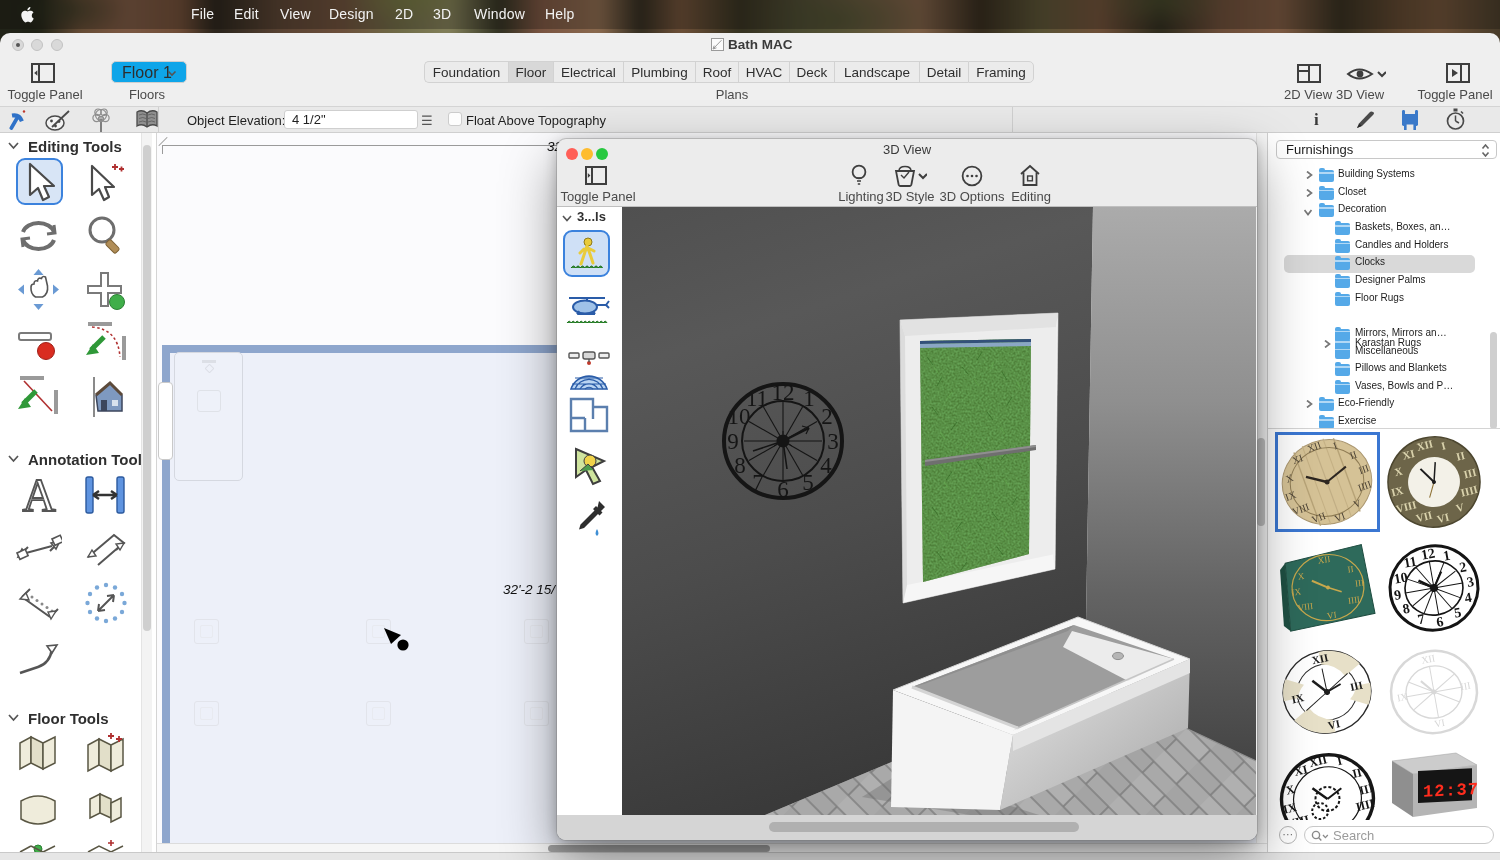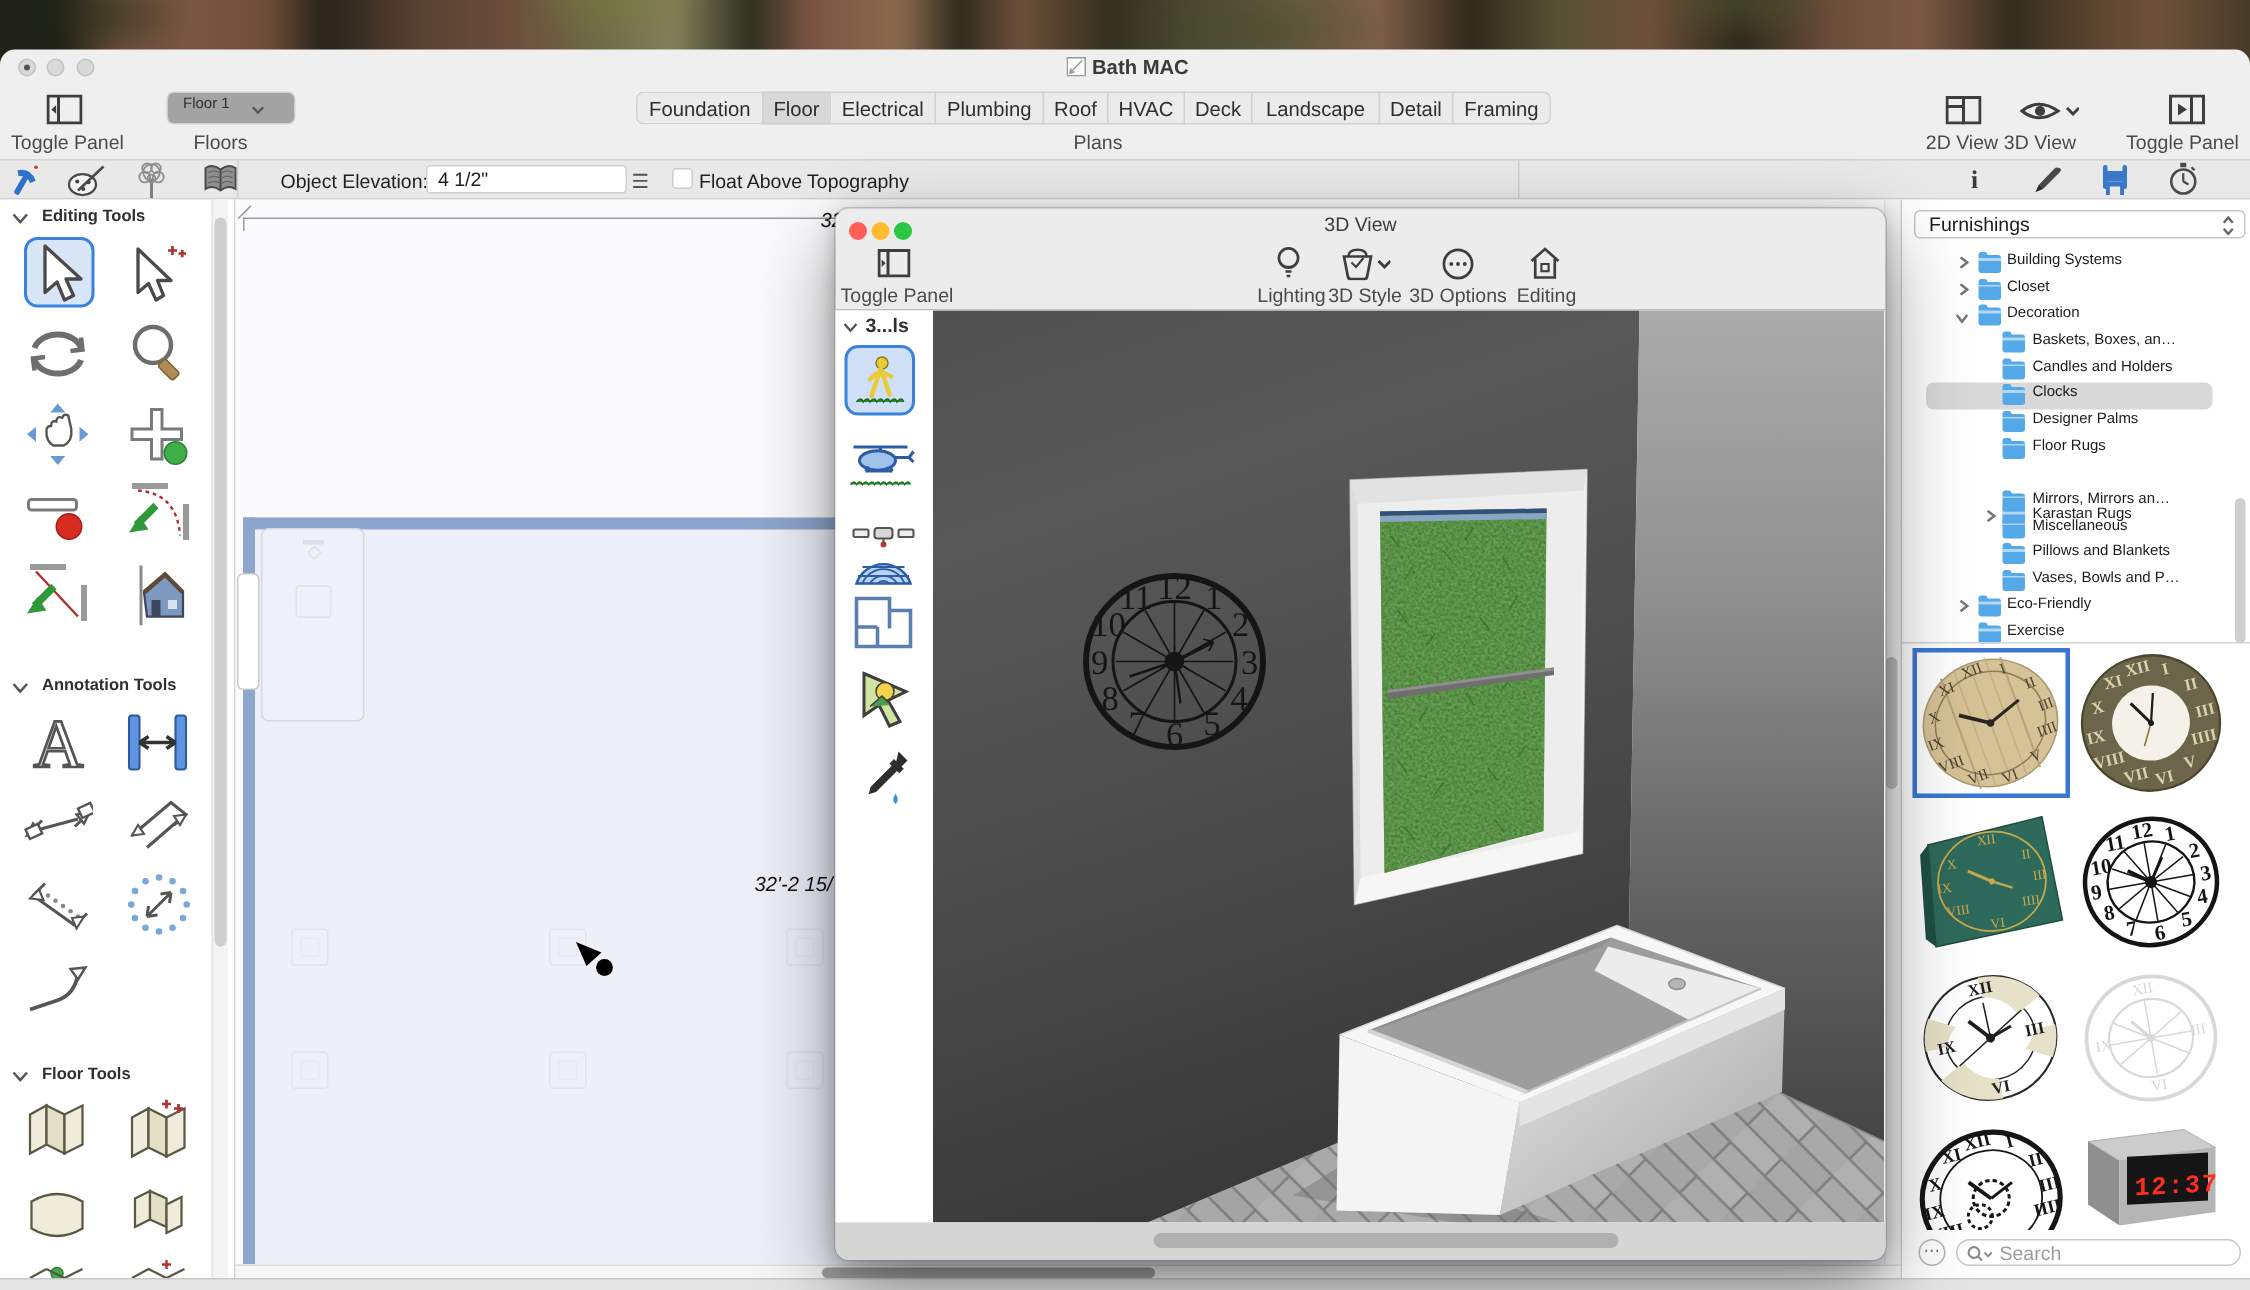--- a/index.html
+++ b/index.html
@@ -22,21 +22,21 @@
   #menubar { position:absolute; left:0; top:0; width:1500px; height:29px; background:rgba(16,14,10,.30); color:#f3f3f3; font-size:14px; }
   #menubar .mi { position:absolute; top:6px; font-weight:400; letter-spacing:.2px; }
   
   #win { position:absolute; left:0; top:33px; width:1500px; height:827px; background:#efefef; border-radius:10px 10px 0 0; overflow:hidden; }
   .lbl { position:absolute; font-size:13px; color:#4a4a4a; text-align:center; white-space:nowrap; }
   .tl { position:absolute; width:12px; height:12px; border-radius:50%; top:6px; }
   
   #tb2 { position:absolute; left:0; top:73px; width:1500px; height:27px; background:#e9e9e9; border-top:1px solid #d4d4d4; border-bottom:1px solid #cfcfcf; }
   
   #sidebar { position:absolute; left:0; top:100px; width:157px; height:727px; background:#ffffff; border-right:1px solid #d4d4d4; }
-  .sechead { position:absolute; font-size:11px; font-weight:700; color:#2f2f2f; }
+  .sechead { position:absolute; font-size:15px; font-weight:700; color:#2f2f2f; }
   
   #canvas { position:absolute; left:157px; top:100px; width:1110px; height:710px; background:#fbfbfd; overflow:hidden; }
   
   #rpanel { position:absolute; left:1267px; top:100px; width:233px; height:727px; background:#ffffff; border-left:1px solid #cfcfcf; }
   
   #v3d { position:absolute; left:557px; top:139px; width:700px; height:701px; background:#ececec; border-radius:9px; box-shadow:0 0 0 1px rgba(120,120,120,.35), 0 22px 55px rgba(0,0,0,.42), 0 3px 14px rgba(0,0,0,.25); }
   .vlbl { position:absolute; font-size:13px; color:#4a4a4a; text-align:center; top:50px; white-space:nowrap; }
   .seg { display:inline-block; font-size:13.5px; color:#2e2e2e; height:22px; line-height:21px; text-align:center; border:1px solid #d2d2d2; border-right:none; background:#ebebeb; vertical-align:top; }
   #bottombar { position:absolute; left:0; top:819px; width:1500px; height:8px; background:#e6e6e6; border-top:1px solid #c9c9c9; }
   .sq { width:25px; height:25px; border:1.5px solid #e2e4eb; border-radius:3px; }
@@ -47,20 +47,33 @@
   .fold { position:absolute; top:3px; width:15px; height:12px; background:#55a9e8; border-radius:2px; }
   .fold:before { content:""; position:absolute; left:0; top:-2px; width:6px; height:3px; background:#55a9e8; border-radius:2px 2px 0 0; }
   .fold:after { content:""; position:absolute; left:0; top:2px; width:15px; height:1.5px; background:rgba(255,255,255,.55); }
 </style>
 </head>
 <body>
 <div id="stage">
   <div id="paper">
       <div class="pi"></div>
     </div>
+  <div id="menubar">
+    <svg class="abs" style="left:21px;top:7px;" width="13" height="16" viewBox="0 0 13 16">
+        <path fill="#f3f3f3" d="M10.8 8.5c0-2 1.6-3 1.7-3.1-.9-1.4-2.4-1.6-2.9-1.6-1.2-.1-2.4.7-3 .7-.6 0-1.6-.7-2.6-.7C2.6 3.8.3 5 .3 8.1c0 1 .2 2 .6 3 .5 1.3 2.2 4.4 3.7 4.3.8 0 1.3-.6 2.4-.6 1.1 0 1.5.6 2.6.6 1.1 0 2.6-2.5 3.1-3.8-2-.9-1.9-3-1.9-3.1zM8.6 2.2c.5-.6.9-1.5.8-2.2-.8 0-1.7.5-2.2 1.1-.5.6-.9 1.5-.8 2.2.8.1 1.7-.5 2.2-1.1z"></path>
+      </svg>
+    <span class="mi" style="left:191px;">File</span>
+    <span class="mi" style="left:234px;">Edit</span>
+    <span class="mi" style="left:280px;">View</span>
+    <span class="mi" style="left:329px;">Design</span>
+    <span class="mi" style="left:395px;">2D</span>
+    <span class="mi" style="left:433px;">3D</span>
+    <span class="mi" style="left:474px;">Window</span>
+    <span class="mi" style="left:545px;">Help</span>
+  </div>
 
   <div id="win">
 
     <div class="tl" style="left:12px;background:#d9d9d9;border:1px solid #c2c2c2;"></div>
     <div class="tl" style="left:31px;background:#d9d9d9;border:1px solid #c2c2c2;"></div>
     <div class="tl" style="left:51px;background:#d9d9d9;border:1px solid #c2c2c2;"></div>
     <div class="abs" style="left:16px;top:10px;width:4px;height:4px;border-radius:50%;background:#555;"></div>
 
     <svg class="abs" style="left:711px;top:5px;" width="13" height="13" viewBox="0 0 13 13">
         <rect x="0.5" y="0.5" width="12" height="12" fill="#fbfbfb" stroke="#9a9a9a"></rect>
@@ -69,21 +82,21 @@
     <div class="abs" style="left:728px;top:4px;font-size:13.5px;font-weight:700;color:#3a3a3a;">Bath MAC</div>
 
     <div class="abs" style="left:31px;top:30px;">
       <svg width="24" height="20" viewBox="0 0 24 20">
           <rect x="1" y="1" width="22" height="18" fill="none" stroke="#3e3e3e" stroke-width="2"></rect>
           <line x1="8" y1="1" x2="8" y2="19" stroke="#3e3e3e" stroke-width="2"></line>
           <path d="M3.2 10 L6.4 7.2 v5.6 z" fill="#3e3e3e"></path>
         </svg>
     </div>
     <div class="lbl" style="left:0px;top:54px;width:90px;">Toggle Panel</div>
-    <div class="abs" style="left:111px;top:28px;width:86px;height:22px;border:1px solid #cfcfcf;border-radius:5px;background:#a3a3a3;font-size:10px;color:#2e2e2e;">
+    <div class="abs" style="left:111px;top:28px;width:76px;height:22px;border:1px solid #cfcfcf;border-radius:5px;background:#0ea5e9;font-size:16px;color:#2e2e2e;">
         <span class="abs" style="left:10px;top:2px;">Floor 1</span>
         <svg class="abs" style="left:55px;top:8px;" width="10" height="7" viewBox="0 0 10 7">
           <path d="M1.5 1.5 L5 5 L8.5 1.5" fill="none" stroke="#555" stroke-width="1.6"></path>
         </svg>
       </div>
     <div class="lbl" style="left:102px;top:54px;width:90px;">Floors</div>
 
     <div class="abs" style="left:424px;top:28px;height:22px;white-space:nowrap;">
       <span class="seg" style="width:84px;border-radius:5px 0 0 5px;">Foundation</span><span class="seg" style="width:45px;background:#d8d8d8;">Floor</span><span class="seg" style="width:70px;">Electrical</span><span class="seg" style="width:72px;">Plumbing</span><span class="seg" style="width:43px;">Roof</span><span class="seg" style="width:51px;">HVAC</span><span class="seg" style="width:45px;">Deck</span><span class="seg" style="width:85px;">Landscape</span><span class="seg" style="width:49px;">Detail</span><span class="seg" style="width:66px;border-right:1px solid #d2d2d2;border-radius:0 5px 5px 0;">Framing</span>
     </div>

